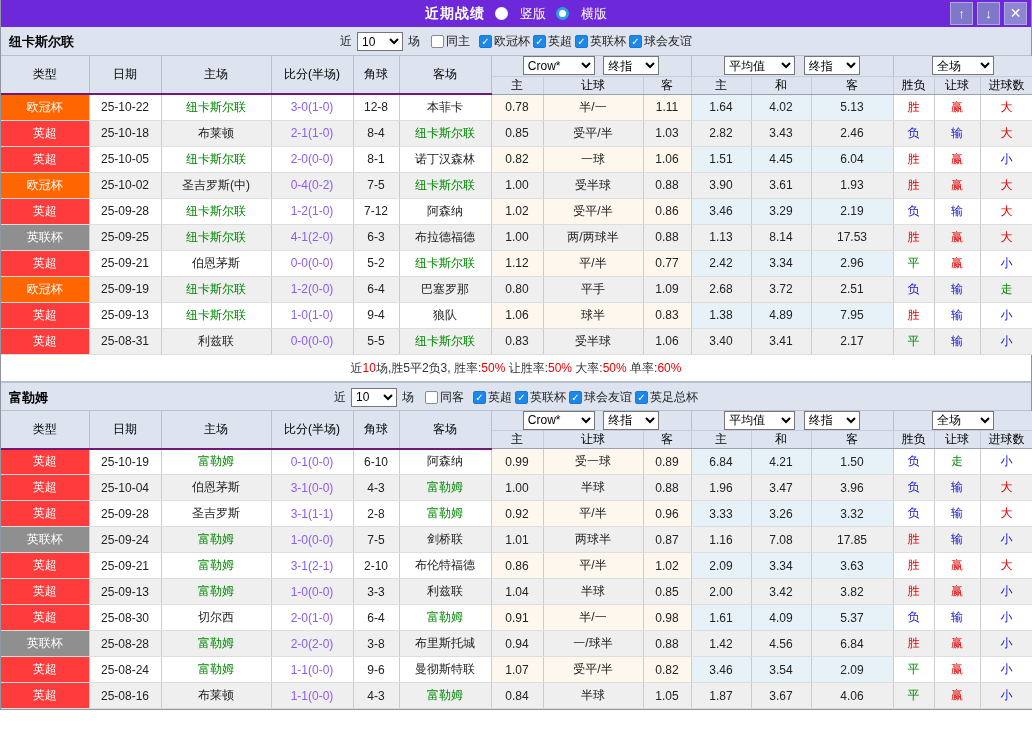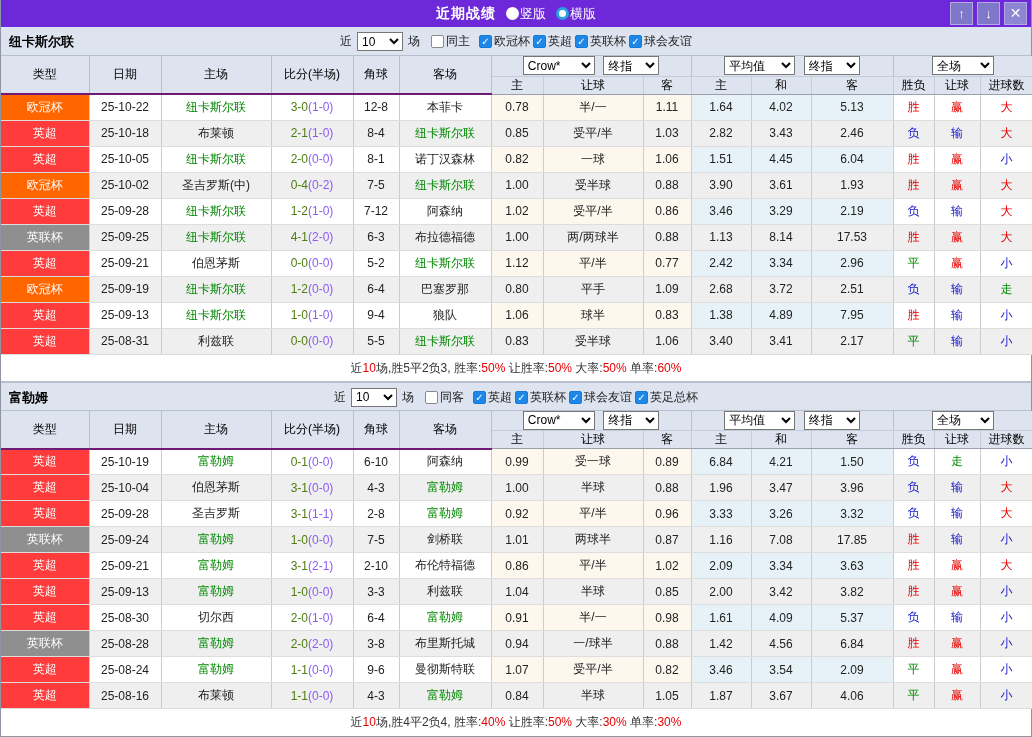--- a/index.html
+++ b/index.html
@@ -12,21 +12,21 @@
   }
   .app { width: 1032px; border: 1px solid #8f95a3; border-top: none; }
 
   
   .titlebar {
     height: 27px; background: #6d28d9; position: relative;
     display: flex; align-items: center; justify-content: center;
   }
   .tb-center { display: flex; align-items: center; gap: 10px; color: #fff; }
   .tb-title { font-weight: bold; font-size: 14px; letter-spacing: 1px; }
-  .radio-opt { display: inline-flex; align-items: center; gap: 1px; font-size: 13px; cursor: pointer; }
+  .radio-opt { display: inline-flex; align-items: center; gap: 12px; font-size: 13px; cursor: pointer; }
   .radio { width: 13px; height: 13px; border-radius: 50%; background: #fff; display: inline-block; }
   .radio.ring { border: 3px solid #2aa0dc; }
   .tb-buttons { position: absolute; right: 4px; top: 2px; display: flex; gap: 4px; }
   .tb-btn {
     width: 23px; height: 23px; background: #7f78c8; border: 1px solid #b0aae0;
     color: #fff; font-size: 13px; font-weight: bold; line-height: 21px; text-align: center; cursor: pointer;
   }
   .tb-btn.close { background: #8d86d2; font-size: 14px; }
 
   
@@ -64,21 +64,21 @@
   tbody td { height: 26px; border-right: 1px solid #ccc; border-bottom: 1px solid #ddd; font-size: 12px; }
   tr.odd td { background: #fff; }
   tr.even td { background: #efefef; }
   tr.odd td.c-odd { background: #fdf7ee; }
   tr.odd td.c-avg { background: #e6f1f8; }
   td.c-type { color: #fff; }
   .t-red  { background: #ff3b3b !important; }
   .t-orange { background: #ff6600 !important; }
   .t-gray { background: #8f8f8f !important; }
   .hl { color: #008800; }
-  .fs { color: #4d7c0f; }
+  .fs { color: #8b5cf6; }
   .hs { color: #8b5cf6; }
   .red { color: #e60000; }
   .blue { color: #1515cc; }
   .green { color: #008800; }
   .dark { color: #333; }
 
   .summary-row {
     height: 27px; line-height: 27px; background: #fff; text-align: center;
     font-size: 12px; color: #333; border-bottom: 1px solid #b9c0cd;
   }
@@ -630,16 +630,15 @@
     <td class="c-avg">1.87</td>
     <td class="c-avg">3.67</td>
     <td class="c-avg">4.06</td>
     <td class="c-res"><span class="green">平</span></td>
     <td class="c-res"><span class="red">赢</span></td>
     <td class="c-res"><span class="blue">小</span></td>
   </tr>
 </tbody>
     </table>
 
-    <div class="summary-row"><span class="dark">近</span><span class="red">10</span><span class="dark">场,胜4平2负4, 胜率:</span><span class="red">40%</span><span class="dark"> 让胜率:</span><span class="red">50%</span><span class="dark"> 大率:</span><span class="red">30%</span><span class="dark"> 单率:</span><span class="red">30%</span></div>
   </div>
 
 </div>
 
 </body></html>

